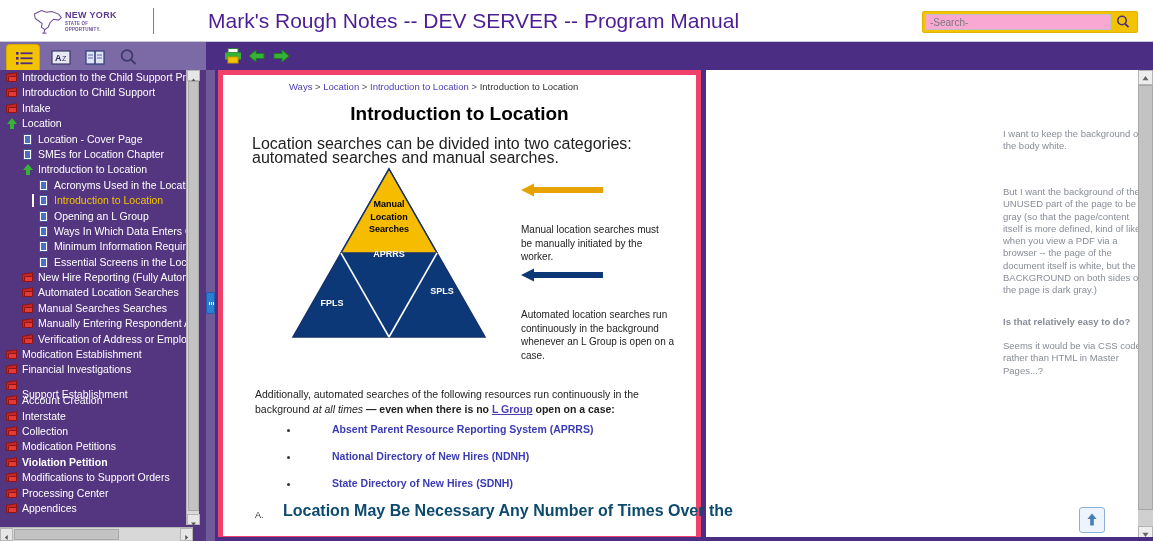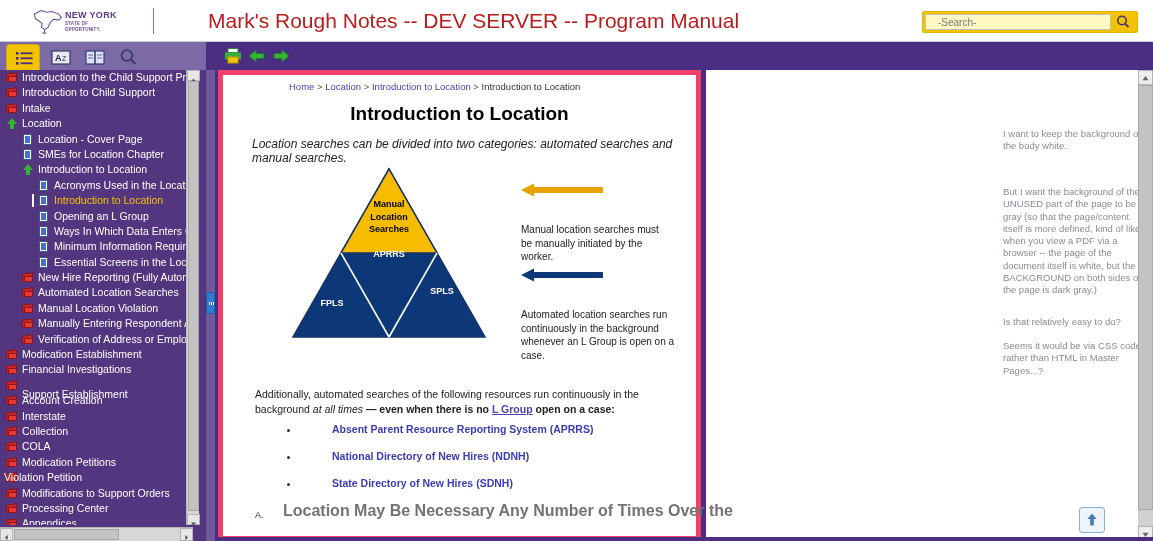--- a/index.html
+++ b/index.html
@@ -25,33 +25,33 @@
     position:absolute;left:33px;top:14px;color:#6b4b9a;
     font-weight:bold;font-size:4.5px;letter-spacing:.2px;line-height:5.5px;
   }
   #logo-divider{position:absolute;left:153px;top:8px;width:1px;height:26px;background:#8a6fb8;}
   #agency-name{
     position:absolute;left:162px;top:8px;width:130px;
     color:#5b3a8e;font-weight:bold;font-size:10.5px;line-height:12.5px;
   }
   #app-title{
     position:absolute;left:208px;top:6px;
-    color:#b91c1c;font-size:21px;line-height:30px;white-space:nowrap;
+    color:#4c1d95;font-size:21px;line-height:30px;white-space:nowrap;
   }
   
   #search-wrap{
     position:absolute;left:922px;top:11px;width:216px;height:22px;
     background:#f3c300;border:1px solid #e0b400;border-radius:2px;
     box-sizing:border-box;padding:2px;
   }
   #search-input{
     position:absolute;left:2px;top:2px;width:186px;height:16px;
-    background:#fef9c3;border:1px solid #c0c0c0;box-sizing:border-box;
+    background:#f9a8d4;border:1px solid #c0c0c0;box-sizing:border-box;
     font-family:"Liberation Sans", sans-serif;font-size:10px;color:#555;
-    padding-left:12px;outline:none;
+    padding-left:4px;outline:none;
   }
   #search-input::placeholder{color:#7a7a7a;}
   #search-btn{
     position:absolute;right:2px;top:2px;width:22px;height:16px;
     background:#f3c300;border:none;cursor:pointer;padding:0;
   }
   
   #toolbar-row{
     position:absolute;left:0;top:42px;width:1153px;height:28px;
     background:#4b2e83;
@@ -160,21 +160,21 @@
   }
   #breadcrumb a{color:#4b3fb5;text-decoration:none;cursor:pointer;}
   #breadcrumb .sep{color:#555;}
   #breadcrumb .cur{color:#333;}
   #doc-title{
     position:absolute;left:0;top:28px;width:473px;text-align:center;
     font-size:19px;font-weight:bold;color:#000;
   }
   #intro-para{
     position:absolute;left:29px;top:62px;width:425px;
-    font-size:12px;color:#222;line-height:14px;font-style:italic;
+    font-size:16px;color:#222;line-height:14px;
   }
   
   #figure{position:absolute;left:66px;top:90px;width:200px;height:176px;}
   #tri-blue{
     position:absolute;left:0;top:0;width:200px;height:176px;
   }
   .fig-label{
     position:absolute;color:#ffffff;font-size:9px;font-weight:bold;text-align:center;
   }
   #lbl-aprrs{left:62px;top:84px;width:76px;color:#ffffff;}
@@ -197,27 +197,27 @@
   }
   #addl-para .it{font-style:italic;}
   #addl-para .bd{font-weight:bold;}
   #addl-para .lnk{font-weight:bold;color:#4b3fb5;text-decoration:underline;cursor:pointer;}
   #bullets{position:absolute;left:32px;top:348px;width:430px;}
   .bullet-row{position:relative;height:27px;}
   .bullet-row .dot{position:absolute;left:32px;top:6px;width:3px;height:3px;background:#333;border-radius:50%;}
   .bullet-row .txt{position:absolute;left:77px;top:0;font-size:10.5px;font-weight:bold;color:#3b3bb5;}
   #section-a{position:absolute;left:32px;top:427px;width:450px;}
   #section-a .num{position:absolute;left:0;top:8px;font-size:9px;color:#333;}
-  #section-a .hd{position:absolute;left:28px;top:0;font-size:16px;font-weight:bold;color:#737373;white-space:nowrap;}
+  #section-a .hd{position:absolute;left:28px;top:0;font-size:16px;font-weight:bold;color:#0c4a6e;white-space:nowrap;}
   
   #notes{position:absolute;left:297px;top:58px;width:160px;color:#8a8f99;}
   .note{font-size:9.5px;line-height:12.3px;color:#878c96;}
   #note1{position:absolute;left:0;top:0;width:145px;}
   #note2{position:absolute;left:0;top:58px;width:142px;}
-  #note3{position:absolute;left:0;top:188px;width:145px;}
+  #note3{position:absolute;left:0;top:188px;width:145px;font-weight:bold;}
   #note4{position:absolute;left:0;top:212px;width:140px;}
   
   #red-arrow{position:absolute;left:438px;top:60px;width:180px;height:90px;pointer-events:none;}
   
   #mv-track{
     position:absolute;right:0;top:0;width:15px;height:471px;background:#d0d0d0;
   }
   #mv-up{position:absolute;left:0;top:0;width:15px;height:15px;background:#ededed;border:1px solid #b5b5b5;box-sizing:border-box;cursor:pointer;}
   #mv-down{position:absolute;left:0;bottom:0;width:15px;height:15px;background:#ededed;border:1px solid #b5b5b5;box-sizing:border-box;cursor:pointer;}
   #mv-thumb{position:absolute;left:0;top:15px;width:15px;height:425px;background:#c3c3c3;border:1px solid #a8a8a8;box-sizing:border-box;}
@@ -434,21 +434,21 @@
           <div class="b1"></div>
           <div class="b2"></div>
         </div>
         <span class="tx" style="left: 38px;">Automated Location Searches</span>
       </div>
       <div class="toc-item">
         <div class="toc-icon ic-book" style="left: 22px;">
           <div class="b1"></div>
           <div class="b2"></div>
         </div>
-        <span class="tx" style="left: 38px;">Manual Location Violation</span>
+        <span class="tx" style="left: 38px;">Manual Searches Searches</span>
       </div>
       <div class="toc-item">
         <div class="toc-icon ic-book" style="left: 22px;">
           <div class="b1"></div>
           <div class="b2"></div>
         </div>
         <span class="tx" style="left: 38px;">Manually Entering Respondent Address or E</span>
       </div>
       <div class="toc-item">
         <div class="toc-icon ic-book" style="left: 22px;">
@@ -497,35 +497,28 @@
           <div class="b1"></div>
           <div class="b2"></div>
         </div>
         <span class="tx" style="left: 22px;">Collection</span>
       </div>
       <div class="toc-item">
         <div class="toc-icon ic-book" style="left: 6px;">
           <div class="b1"></div>
           <div class="b2"></div>
         </div>
-        <span class="tx" style="left: 22px;">COLA</span>
-      </div>
-      <div class="toc-item">
-        <div class="toc-icon ic-book" style="left: 6px;">
-          <div class="b1"></div>
-          <div class="b2"></div>
-        </div>
         <span class="tx" style="left: 22px;">Modication Petitions</span>
       </div>
       <div class="toc-item">
         <div class="toc-icon ic-book" style="left: 6px;">
           <div class="b1"></div>
           <div class="b2"></div>
         </div>
-        <span class="tx" style="left: 4px;">Violation Petition</span>
+        <span class="tx" style="left: 22px; font-weight: bold;">Violation Petition</span>
       </div>
       <div class="toc-item">
         <div class="toc-icon ic-book" style="left: 6px;">
           <div class="b1"></div>
           <div class="b2"></div>
         </div>
         <span class="tx" style="left: 22px;">Modifications to Support Orders</span>
       </div>
       <div class="toc-item">
         <div class="toc-icon ic-book" style="left: 6px;">
@@ -592,21 +585,21 @@
     <div id="notes">
       <div class="note" id="note1">I want to keep the background of the body white.</div>
       <div class="note" id="note2">But I want the background of the UNUSED part of the page to be gray (so that the page/content itself is more defined, kind of like when you view a PDF via a browser -- the page of the document itself is white, but the BACKGROUND on both sides of the page is dark gray.)</div>
       <div class="note" id="note3">Is that relatively easy to do?</div>
       <div class="note" id="note4">Seems it would be via CSS code rather than HTML in Master Pages...?</div>
     </div>
   </div>
 
   <div id="page-frame">
 
-    <div id="breadcrumb"><a>Home</a> <span class="sep">&gt;</span> <a>Location</a> <span class="sep">&gt;</span> <a>Introduction to Location</a> <span class="sep">&gt;</span> <span class="cur">Introduction to Location</span></div>
+    <div id="breadcrumb"><a>Ways</a> <span class="sep">&gt;</span> <a>Location</a> <span class="sep">&gt;</span> <a>Introduction to Location</a> <span class="sep">&gt;</span> <span class="cur">Introduction to Location</span></div>
 
     <div id="doc-title">Introduction to Location</div>
 
     <div id="intro-para">Location searches can be divided into two categories:  automated searches and manual searches.</div>
 
     <div id="figure">
       <svg id="tri-blue" viewBox="0 0 200 176">
         <polygon points="100,4 196,172 4,172" fill="#0d3878" stroke="#14306b" stroke-width="1.5"></polygon>
         <polygon points="100,4 148,88 52,88" fill="#f5bc00" stroke="#14306b" stroke-width="1.5"></polygon>
         <line x1="52" y1="88" x2="100" y2="172" stroke="#ffffff" stroke-width="1.6"></line>

